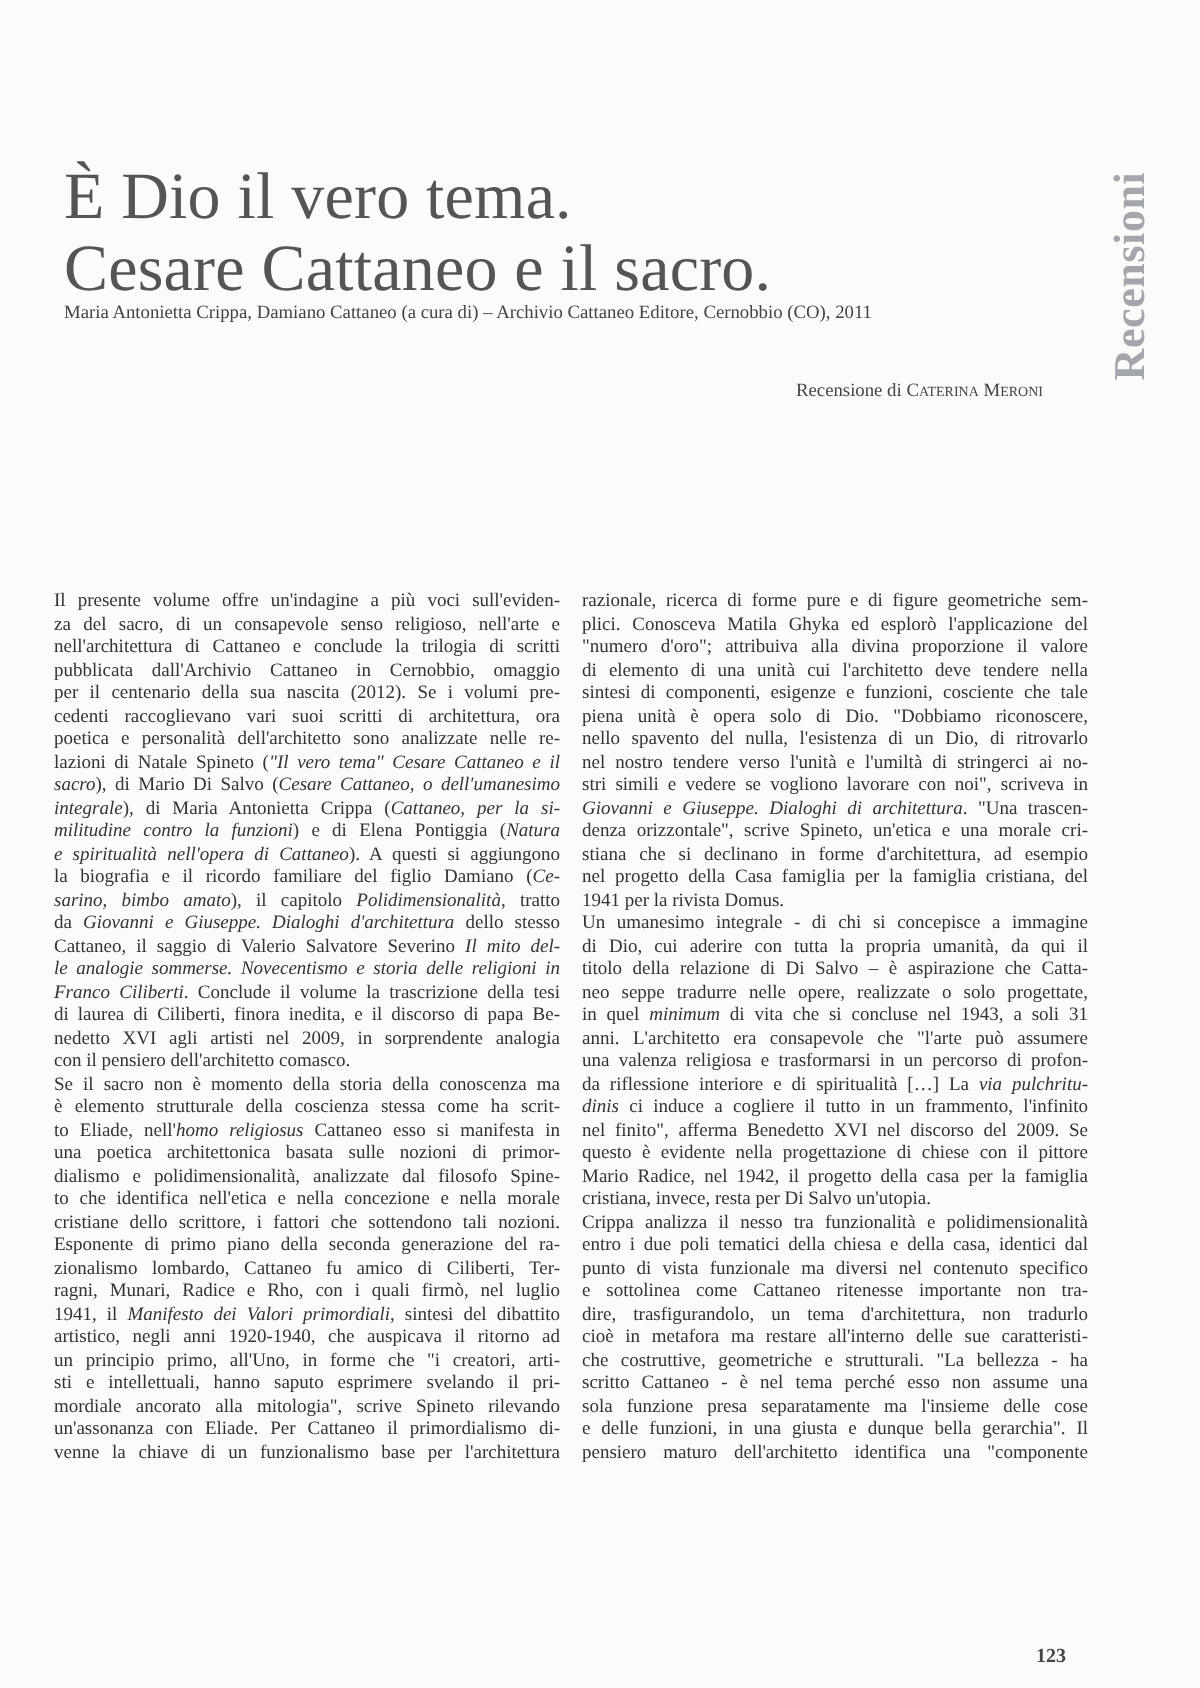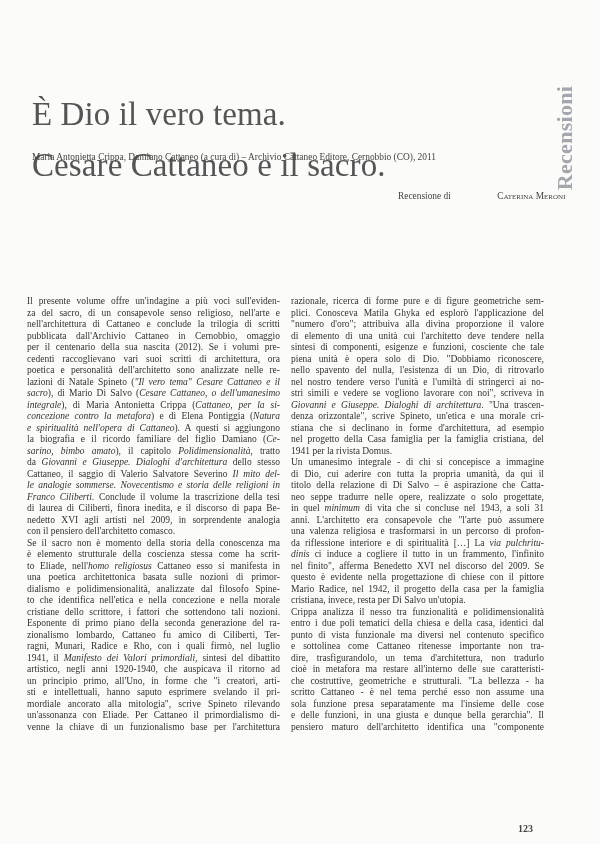--- a/index.html
+++ b/index.html
@@ -10,32 +10,32 @@
     color: #333;
     position: relative;
   }
   .page { position: absolute; inset: 0; }
 
   .title {
     position: absolute; left: 32px; top: 81px;
     font-size: 33px; line-height: 36px; color: #555;
     font-weight: normal; margin: 0; letter-spacing: 0.1px;
   }
-  .title span { display: block; margin-top: 15px; }
+  .title span { display: block; }
 
   .citation {
     position: absolute; left: 32px; top: 152px;
     font-size: 9.4px; color: #444; white-space: nowrap;
   }
 
   .reviewer {
     position: absolute; left: 398px; top: 191px;
     font-size: 9.4px; color: #444; white-space: nowrap;
   }
-  .reviewer .sc { font-variant: small-caps; margin-left: 44px; }
+  .reviewer .sc { font-variant: small-caps; }
 
   .section-tab {
     position: absolute; left: 552px; top: 82px;
     width: 26px; height: 112px;
   }
   .section-tab span {
     position: absolute; left: 50%; top: 50%;
     transform: translate(-50%, -50%) rotate(-90deg);
     font-size: 22px; font-weight: bold; color: #a3a7ad;
     white-space: nowrap; letter-spacing: 0.3px;
@@ -84,21 +84,21 @@
       <span class="line"><span>Il presente volume offre un'indagine a più voci sull'eviden-</span></span>
       <span class="line"><span>za del sacro, di un consapevole senso religioso, nell'arte e</span></span>
       <span class="line"><span>nell'architettura di Cattaneo e conclude la trilogia di scritti</span></span>
       <span class="line"><span>pubblicata dall'Archivio Cattaneo in Cernobbio, omaggio</span></span>
       <span class="line"><span>per il centenario della sua nascita (2012). Se i volumi pre-</span></span>
       <span class="line"><span>cedenti raccoglievano vari suoi scritti di architettura, ora</span></span>
       <span class="line"><span>poetica e personalità dell'architetto sono analizzate nelle re-</span></span>
       <span class="line"><span>lazioni di Natale Spineto (</span><i>"Il vero tema" Cesare Cattaneo e il</i></span>
       <span class="line"><i>sacro</i><span>), di Mario Di Salvo (</span><i>Cesare Cattaneo, o dell'umanesimo</i></span>
       <span class="line"><i>integrale</i><span>), di Maria Antonietta Crippa (</span><i>Cattaneo, per la si-</i></span>
-      <span class="line"><i>concezione contro la metafora</i><span>) e di Elena Pontiggia (</span><i>Natura</i></span>
+      <span class="line"><i>militudine contro la funzioni</i><span>) e di Elena Pontiggia (</span><i>Natura</i></span>
       <span class="line"><i>e spiritualità nell'opera di Cattaneo</i><span>). A questi si aggiungono</span></span>
       <span class="line"><span>la biografia e il ricordo familiare del figlio Damiano (</span><i>Ce-</i></span>
       <span class="line"><i>sarino, bimbo amato</i><span>), il capitolo </span><i>Polidimensionalità</i><span>, tratto</span></span>
       <span class="line"><span>da </span><i>Giovanni e Giuseppe. Dialoghi d'architettura</i><span> dello stesso</span></span>
       <span class="line"><span>Cattaneo, il saggio di Valerio Salvatore Severino </span><i>Il mito del-</i></span>
       <span class="line"><i>le analogie sommerse. Novecentismo e storia delle religioni in</i></span>
       <span class="line"><i>Franco Ciliberti</i><span>. Conclude il volume la trascrizione della tesi</span></span>
       <span class="line"><span>di laurea di Ciliberti, finora inedita, e il discorso di papa Be-</span></span>
       <span class="line"><span>nedetto XVI agli artisti nel 2009, in sorprendente analogia</span></span>
       <span class="line last"><span>con il pensiero dell'architetto comasco.</span></span>

